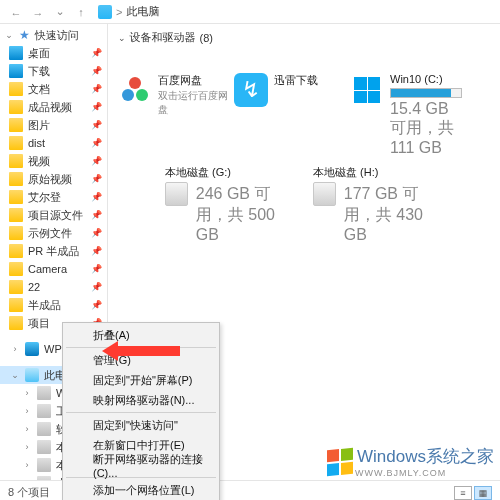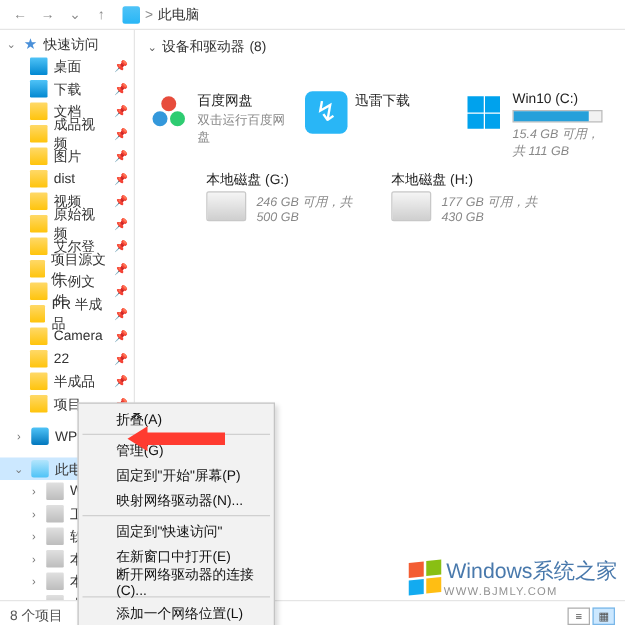--- a/index.html
+++ b/index.html
@@ -9,53 +9,53 @@
   .nav-arrow { width: 16px; height: 16px; color: #888; display: flex; align-items: center; justify-content: center; }
   .up-arr { width: 14px; height: 14px; }
   .breadcrumb { margin-left: 4px; display: flex; align-items: center; gap: 4px; font-size: 11px; color: #333; }
   .folder-ico { width: 14px; height: 14px; background: linear-gradient(#4fc3f7,#29b6f6); border-radius: 2px; position: relative; }
   .bc-sep { color: #888; }
   
   .main { display: flex; height: calc(100% - 24px - 20px); }
   .sidebar { width: 108px; border-right: 1px solid #e5e5e5; overflow: hidden; padding-top: 2px; }
   .sb-item { display: flex; align-items: center; height: 18px; padding-left: 10px; gap: 5px; cursor: pointer; color: #333; }
   .sb-item.quick { padding-left: 4px; }
-  .sb-item.sub { padding-left: 24px; justify-content: flex-end; }
+  .sb-item.sub { padding-left: 9px; justify-content: flex-end; }
   .sb-item.sub2 { padding-left: 22px; }
   .sb-ico { width: 14px; height: 14px; display: inline-block; }
   .folder-y { background: linear-gradient(#ffd968,#ffc40c); border-radius: 1px; }
   .star-ico { color: #4a90d9; font-size: 12px; }
   .pin { color: #6a6a6a; font-size: 9px; margin-left: auto; margin-right: 4px; }
   .pc-ico { background: linear-gradient(#b3e5fc,#4fc3f7); border-radius: 2px; }
   .drive-ico { background: linear-gradient(#e0e0e0,#bdbdbd); border-radius: 1px; }
   .cloud-ico { background: linear-gradient(#4fc3f7,#0277bd); border-radius: 2px; }
   .sb-sep { height: 8px; }
   .sb-hl { background: #cce8ff; }
   .chev { width: 10px; display: inline-block; text-align: center; color: #777; font-size: 9px; }
   
   .content { flex: 1; padding: 6px 10px; position: relative; }
   .section-hdr { font-size: 11px; color: #333; margin-bottom: 6px; display: flex; align-items: center; gap: 4px; }
   .hdr-chev { color: #555; font-size: 9px; }
-  .devices { display: flex; gap: 14px; flex-wrap: wrap; margin-top: 28px; }
+  .devices { display: flex; gap: 4px; flex-wrap: wrap; margin-top: 28px; }
   .device { width: 112px; display: flex; gap: 6px; }
   .dev-icon { width: 34px; height: 34px; display: flex; align-items: center; justify-content: center; border-radius: 6px; }
   .baidu { background: #fff; }
   .baidu-circles { position: relative; width: 26px; height: 26px; }
   .bc1 { position: absolute; width: 12px; height: 12px; border-radius: 50%; background: #e74c3c; top: 0; left: 7px; }
   .bc2 { position: absolute; width: 12px; height: 12px; border-radius: 50%; background: #3498db; bottom: 2px; left: 0; }
   .bc3 { position: absolute; width: 12px; height: 12px; border-radius: 50%; background: #2ecc71; bottom: 2px; right: 0; }
   .xunlei { background: #29b6f6; color: #fff; font-size: 22px; }
   .dev-info { flex: 1; }
   .dev-name { font-size: 11px; color: #222; }
   .dev-sub { font-size: 10px; color: #888; margin-top: 1px; }
   .win10-ico { display: grid; grid-template-columns: 1fr 1fr; grid-template-rows: 1fr 1fr; gap: 1px; width: 26px; height: 26px; }
   .win10-ico span { background: #00a2ed; }
   .cap-bar { width: 100%; height: 10px; border: 1px solid #bdbdbd; margin-top: 3px; background: #f2f2f2; position: relative; }
   .cap-fill { height: 100%; background: #26a0da; }
-  .cap-txt { font-size: 10px; color: #888; margin-top: 2px; font-style: italic; }
+  .cap-txt { font-size: 16px; color: #888; margin-top: 2px; }
   
   .drives-row { display: flex; gap: 18px; margin-top: 8px; justify-content: center; }
   .drive-tile { width: 130px; }
   .drive-lbl { font-size: 11px; color: #222; margin-bottom: 2px; }
   .drv-img { width: 40px; height: 24px; background: linear-gradient(#f5f5f5,#cfcfcf); border-radius: 2px; border: 1px solid #c8c8c8; margin-bottom: 3px; }
   .dtile-row { display: flex; gap: 8px; align-items: flex-start; }
   
   .context-menu { position: absolute; left: 62px; top: 322px; width: 158px; background: #f2f2f2; border: 1px solid #c3c3c3; box-shadow: 2px 2px 4px rgba(0,0,0,.15); z-index: 5; padding: 2px; }
   .cm-item { height: 20px; display: flex; align-items: center; padding-left: 28px; font-size: 11px; color: #111; cursor: pointer; position: relative; }
   .cm-sep { height: 1px; background: #d0d0d0; margin: 2px 1px; }

